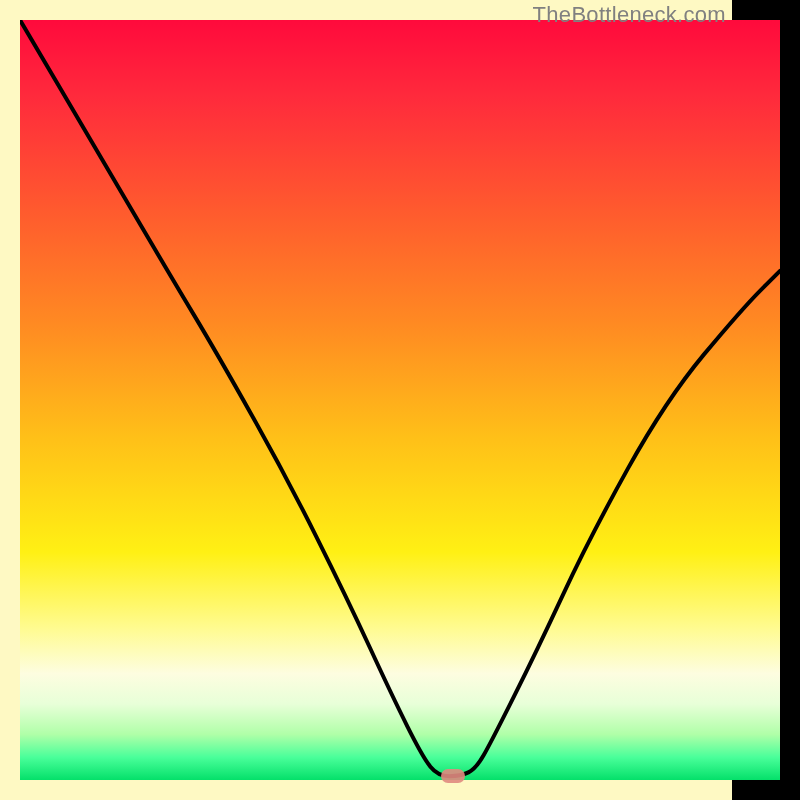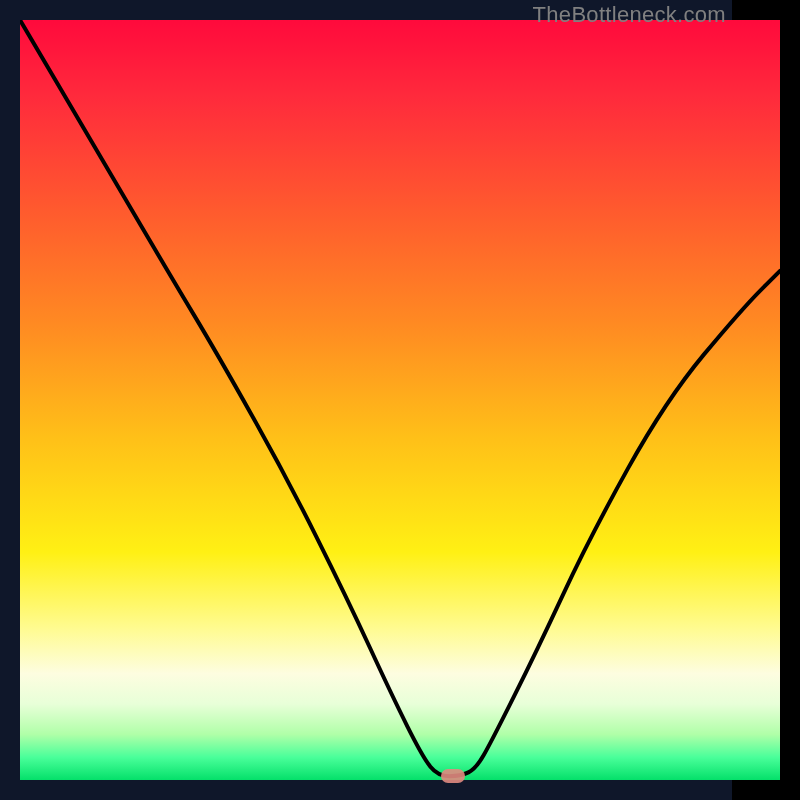--- a/index.html
+++ b/index.html
@@ -7,21 +7,21 @@
     padding: 0;
     width: 800px;
     height: 800px;
     background: #000;
     font-family: Arial, Helvetica, sans-serif;
     position: relative;
   }
   .outer {
     width: 732px;
     height: 800px;
-    background: #0f172a;
+    background: #fef9c3;
     position: relative;
   }
   .plot-area {
     position: absolute;
     left: 20px;
     top: 20px;
     width: 760px;
     height: 760px;
     background: linear-gradient(
       to bottom,

